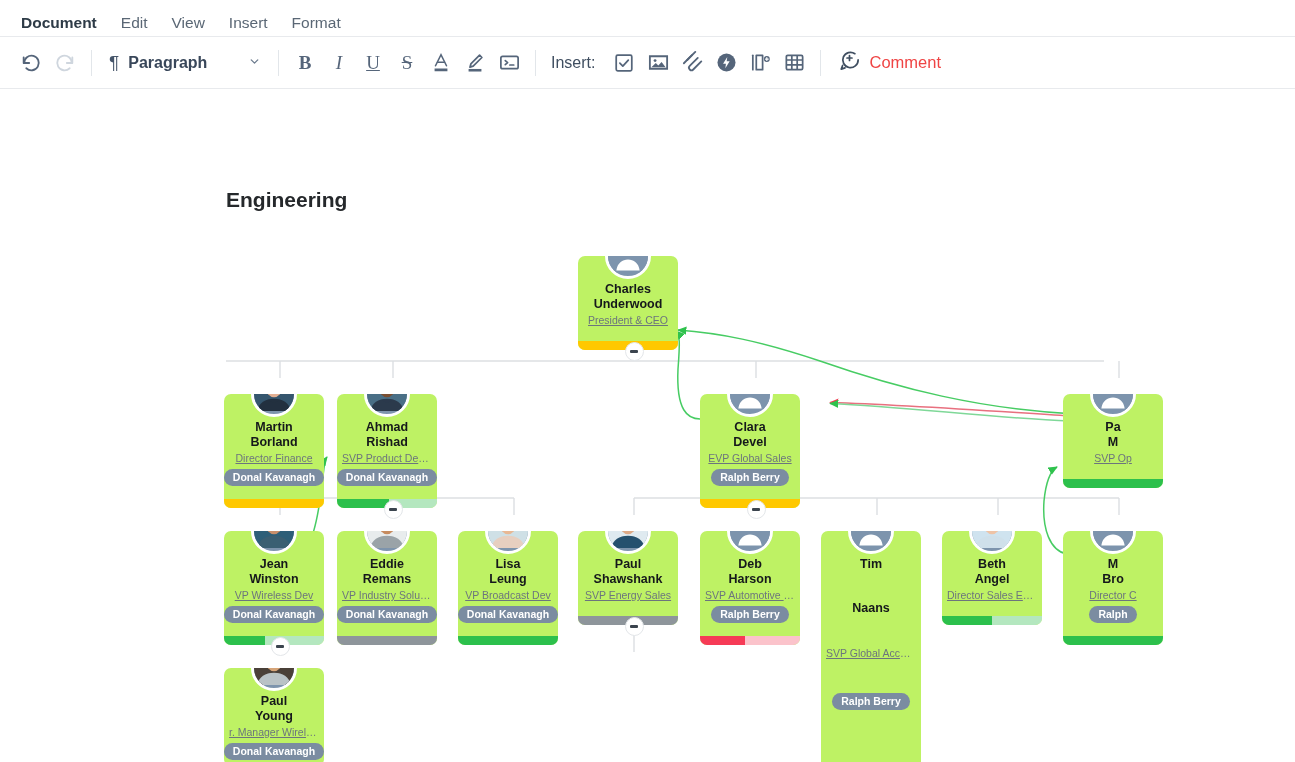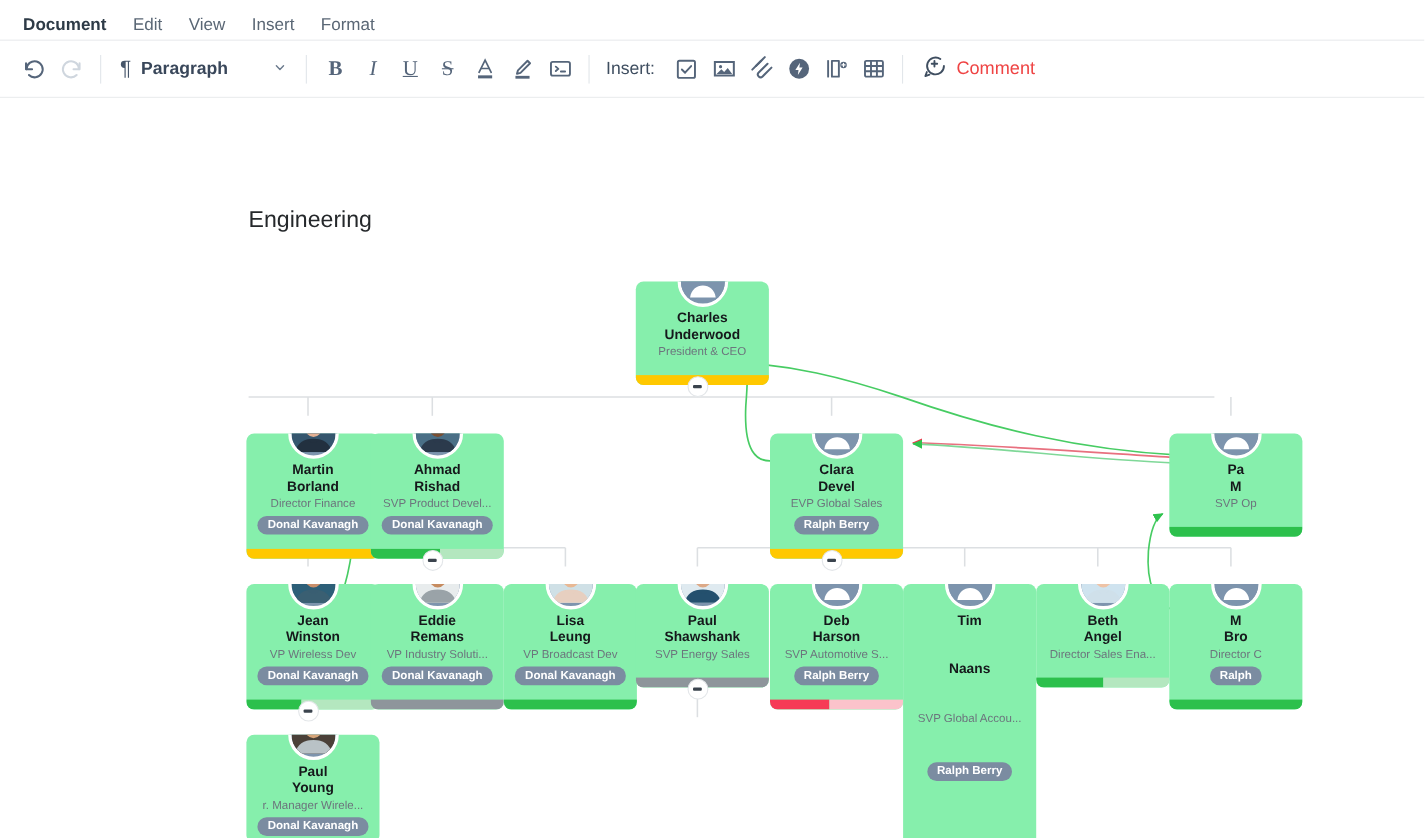--- a/index.html
+++ b/index.html
@@ -75,33 +75,33 @@
   .comment-btn {
     display: flex; align-items: center; gap: 8px;
     padding: 0 8px; height: 34px; cursor: pointer; color: #3f4e60;
   }
   .comment-label { font-size: 16.5px; color: #ef4444; white-space: nowrap; }
 
   
   .canvas { position: relative; width: 1295px; height: 673px; background: #fff; overflow: hidden; }
   .doc-title {
     position: absolute; left: 226px; top: 99px;
-    font-size: 21px; color: #25282b; font-weight: normal;
+    font-size: 21px; color: #25282b; font-weight: bold;
     font-family: "Liberation Sans", sans-serif;
   }
 
   .chart-layer { position: absolute; inset: 0; }
   svg.lines { position: absolute; left: 0; top: 0; width: 1295px; height: 673px; pointer-events: none; }
 
   
   .node {
     position: absolute;
-    width: 121px;
+    width: 100px;
     border-radius: 7px;
-    background: #86efac;
+    background: #bef264;
     display: flex;
     flex-direction: column;
     align-items: center;
     overflow: hidden;
     padding-top: 26px;
     cursor: pointer;
   }
   .node .avatar {
     position: absolute;
     top: -23px; left: 50%;
@@ -126,20 +126,21 @@
   .node .ttl {
     font-size: 10.5px;
     color: #6c757d;
     margin-top: 3px;
     text-align: center;
     width: 100%;
     padding: 0 5px;
     white-space: nowrap;
     overflow: hidden;
     text-overflow: ellipsis;
+    text-decoration: underline;
   }
   .node .badge {
     margin-top: 5px;
     background: #7b8ca1;
     color: #ffffff;
     font-size: 10.5px;
     font-weight: bold;
     padding: 2px 9px 3px;
     border-radius: 10px;
     white-space: nowrap;

